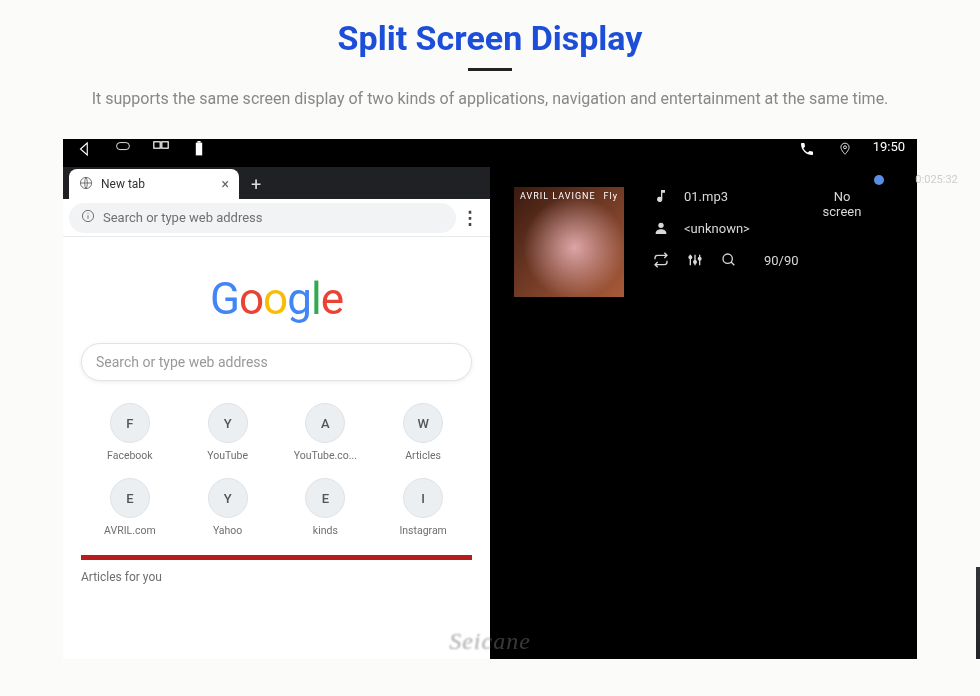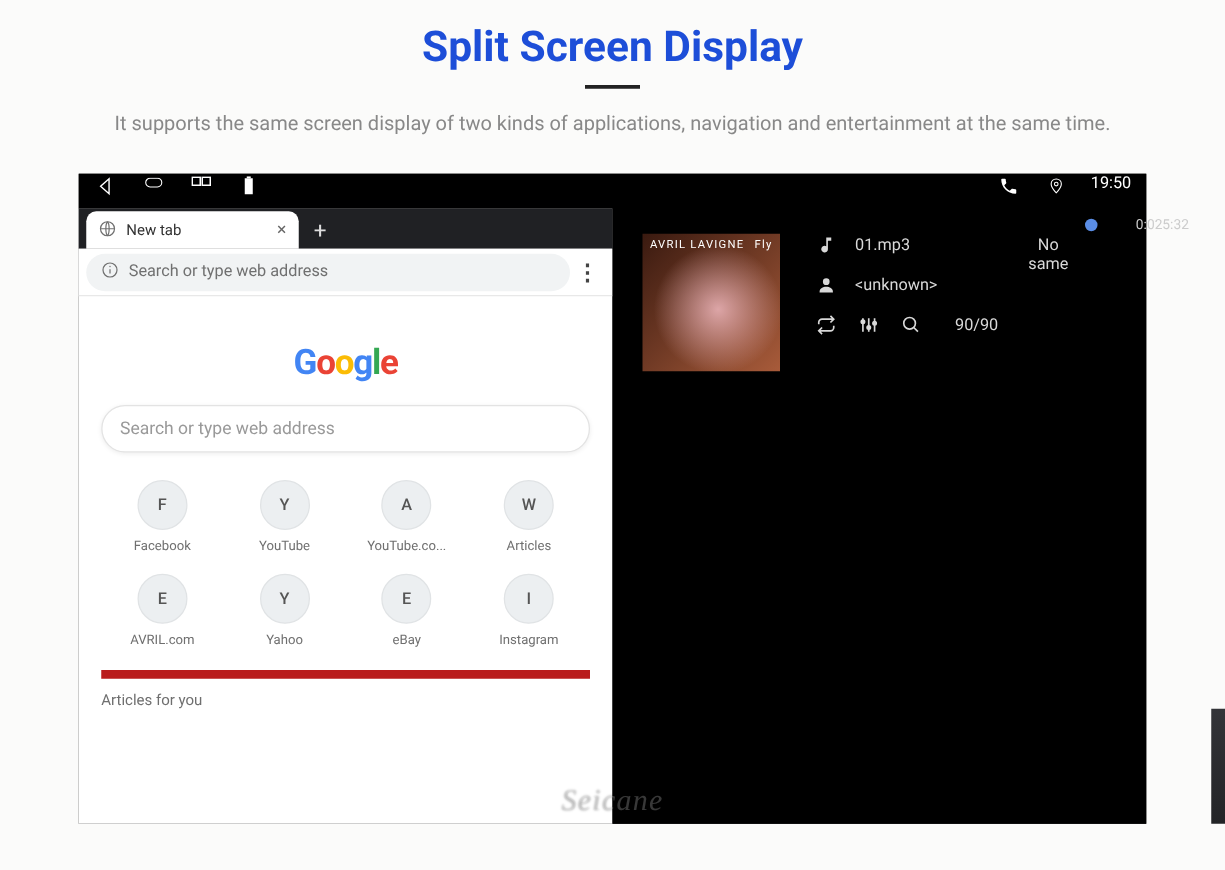--- a/index.html
+++ b/index.html
@@ -14,28 +14,28 @@
 .split { display: flex; flex: 1; }
 .left { width: 50%; background: #fff; display: flex; flex-direction: column; }
 .tabstrip { height: 32px; background: #202124; display: flex; align-items: flex-end; }
 .tab { height: 30px; background: #fff; border-radius: 8px 8px 0 0; min-width: 170px; display: flex; align-items: center; padding: 0 10px; gap: 8px; font-size: 12px; color: #333; margin-left: 6px; }
 .tab .close { margin-left: auto; color: #666; font-size: 14px; }
 .newtab { color: #ddd; font-size: 18px; padding: 0 12px; height: 30px; display: flex; align-items: center; }
 .omnibar { height: 38px; display: flex; align-items: center; padding: 4px 6px; background: #fff; border-bottom: 1px solid #e8e8e8; }
 .omni-field { flex: 1; background: #f1f3f4; height: 30px; border-radius: 15px; display: flex; align-items: center; padding: 0 12px; gap: 8px; color: #707070; font-size: 13px; }
 .omni-more { width: 28px; text-align: center; color: #444; font-size: 18px; font-weight: bold; }
 .content { flex: 1; padding: 18px 18px 0; display: flex; flex-direction: column; align-items: center; }
-.logo { font-size: 28px; font-weight: 700; margin: 18px 0 18px; letter-spacing: -1px; }
+.logo { font-size: 44px; font-weight: 400; margin: 18px 0 18px; letter-spacing: -1px; }
 .logo span:nth-child(1){color:#4285F4}.logo span:nth-child(2){color:#EA4335}.logo span:nth-child(3){color:#FBBC05}.logo span:nth-child(4){color:#4285F4}.logo span:nth-child(5){color:#34A853}.logo span:nth-child(6){color:#EA4335}
 .searchbox { width: 100%; height: 38px; background: #fff; border: 1px solid #e3e3e3; border-radius: 20px; box-shadow: 0 1px 4px rgba(0,0,0,0.08); display: flex; align-items: center; padding: 0 14px; color: #999; font-size: 14px; margin-bottom: 22px; }
 .siteicons { display: grid; grid-template-columns: repeat(4, 1fr); width: 100%; row-gap: 16px; column-gap: 0; }
 .site { display: flex; flex-direction: column; align-items: center; gap: 6px; }
 .site .circle { width: 40px; height: 40px; border-radius: 50%; background: #eceff1; border: 1px solid #e0e3e5; display: flex; align-items: center; justify-content: center; font-size: 13px; color: #555; font-weight: 500; }
 .site .label { font-size: 10.5px; color: #6f6f6f; }
-.articles { width: 100%; font-size: 12px; color: #6f6f6f; margin-top: 18px; padding-top: 10px; border-top: 7px solid #b91c1c; }
+.articles { width: 100%; font-size: 12px; color: #6f6f6f; margin-top: 18px; padding-top: 10px; border-top: 5px solid #b91c1c; }
 .right { width: 50%; background: #000; color: #fff; display: flex; flex-direction: row; position: relative; }
 .trackinfo { display: flex; padding: 20px 24px 10px; gap: 28px; }
 .albumart { width: 110px; height: 110px; background: linear-gradient(135deg,#3a1a10,#a85b3a); position: relative; overflow: hidden; }
 .albumart::after { content:""; position:absolute; inset:0; background: radial-gradient(circle at 55% 55%, rgba(255,200,210,.75) 0%, rgba(255,200,210,0) 60%); }
 .albumart .txt { position:absolute; top:4px; left:6px; right:6px; color:#fff; font-size:9px; letter-spacing:1px; display:flex; justify-content:space-between; }
 .meta { flex: 1; display: flex; flex-direction: column; gap: 14px; font-size: 13px; color: #d8d8d8; }
 .meta .row { display: flex; align-items: center; gap: 14px; }
 .meta .icons { display: flex; gap: 16px; align-items: center; }
 .iconbtn { width: 18px; height: 18px; display: inline-flex; align-items: center; justify-content: center; color: #d8d8d8; }
 .nolyric { text-align: center; color: #d8d8d8; font-size: 13px; margin: 22px 0 10px; }
@@ -149,21 +149,21 @@
           <div class="site">
               <div class="circle">E</div>
               <div class="label">AVRIL.com</div>
             </div>
           <div class="site">
               <div class="circle">Y</div>
               <div class="label">Yahoo</div>
             </div>
           <div class="site">
               <div class="circle">E</div>
-              <div class="label">eBay</div>
+              <div class="label">kinds</div>
             </div>
           <div class="site">
               <div class="circle">I</div>
               <div class="label">Instagram</div>
             </div>
         </div>
         <div class="articles">Articles for you</div>
       </div>
     </div>
 
@@ -214,21 +214,21 @@
                 <svg viewBox="0 0 24 24" width="16" height="16" fill="none" stroke="#d8d8d8" stroke-width="2">
                     <circle cx="10" cy="10" r="7"></circle>
                     <line x1="20" y1="20" x2="15" y2="15"></line>
                   </svg>
               </span>
             </div>
             <span style="margin-left:12px">90/90</span>
           </div>
         </div>
       </div>
-      <div class="nolyric">No same</div>
+      <div class="nolyric">No screen</div>
       <div class="progress">
         <div class="track">
             <div class="fill"></div>
           </div>
         <div class="thumb"></div>
       </div>
       <div class="times">
         <span>0:02</span>
         <span>5:32</span>
       </div>

